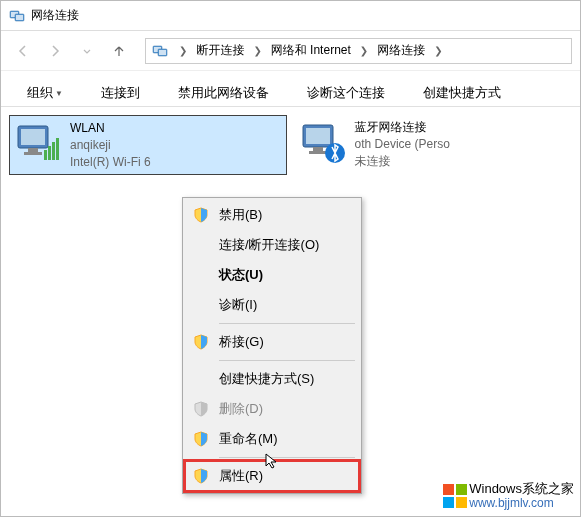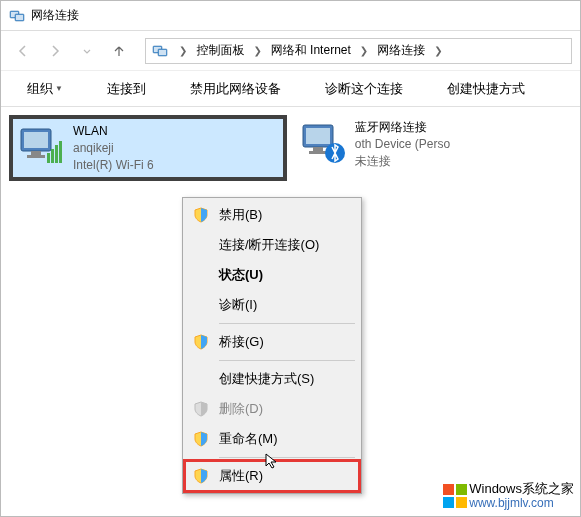--- a/index.html
+++ b/index.html
@@ -10,27 +10,27 @@
     .titlebar .title { font-size: 12px; color: #000; }
     
     .addressbar { height: 40px; display: flex; align-items: center; padding: 0 8px; gap: 4px; border-bottom: 1px solid #eee; }
     .nav-btn { width: 28px; height: 28px; display: flex; align-items: center; justify-content: center; color: #999; border-radius: 2px; }
     .nav-btn.up { color: #666; }
     .breadcrumb { display: flex; align-items: center; gap: 4px; margin-left: 8px; border: 1px solid #ccc; padding: 2px 6px; flex: 1; height: 26px; font-size: 12px; }
     .breadcrumb .bc-icon { width: 16px; height: 16px; margin-right: 4px; }
     .breadcrumb .sep { color: #666; padding: 0 3px; font-size: 10px; }
     .breadcrumb .crumb { color: #000; padding: 2px 2px; }
     
-    .toolbar { height: 36px; display: flex; align-items: center; padding: 0 16px; gap: 24px; border-bottom: 1px solid #e0e0e0; font-size: 13px; }
+    .toolbar { height: 36px; display: flex; align-items: flex-end; padding: 0 16px; gap: 18px; border-bottom: 1px solid #e0e0e0; font-size: 13px; }
     .toolbar .tool { padding: 4px 10px; color: #000; display: flex; align-items: center; gap: 2px; }
     .toolbar .chev { font-size: 8px; color: #555; }
     
     .content { padding: 8px; display: flex; gap: 8px; position: relative; }
     .conn-item { display: flex; gap: 8px; padding: 4px; width: 300px; align-items: flex-start; }
-    .conn-item.selected { background: #cce8ff; border: 4px solid #404040; }
+    .conn-item.selected { background: #cce8ff; border: 1px solid #404040; }
     .conn-icon { width: 48px; height: 48px; flex-shrink: 0; position: relative; }
     .conn-text { font-size: 12px; line-height: 1.4; }
     .conn-text .name { color: #000; }
     .conn-text .sub { color: #666; }
     
     .context-menu { position: absolute; left: 181px; top: 196px; width: 180px; background: #f0f0f0; border: 1px solid #aaa; box-shadow: 2px 2px 5px rgba(0,0,0,0.25); padding: 2px; font-size: 13px; }
     .menu-item { padding: 6px 10px 6px 34px; position: relative; display: flex; align-items: center; color: #000; }
     .menu-item .shield { position: absolute; left: 8px; width: 16px; height: 16px; }
     .menu-item.bold { font-weight: bold; }
     .menu-item.disabled { color: #888; }
@@ -83,21 +83,21 @@
   <div class="breadcrumb">
     <span class="bc-icon">
       <svg viewBox="0 0 16 16">
           <rect x="1" y="3" width="9" height="7" rx="1" fill="#5b9bd5" stroke="#2e6da4" stroke-width="0.5"></rect>
           <rect x="2" y="4" width="7" height="5" fill="#cfe2f3"></rect>
           <rect x="6" y="6" width="9" height="7" rx="1" fill="#5b9bd5" stroke="#2e6da4" stroke-width="0.5"></rect>
           <rect x="7" y="7" width="7" height="5" fill="#cfe2f3"></rect>
         </svg>
     </span>
     <span class="sep">❯</span>
-    <span class="crumb">控制面板</span>
+    <span class="crumb">断开连接</span>
     <span class="sep">❯</span>
     <span class="crumb">网络和 Internet</span>
     <span class="sep">❯</span>
     <span class="crumb">网络连接</span>
     <span class="sep">❯</span>
   </div>
 </div>
 
 <div class="toolbar">
   <div class="tool">

